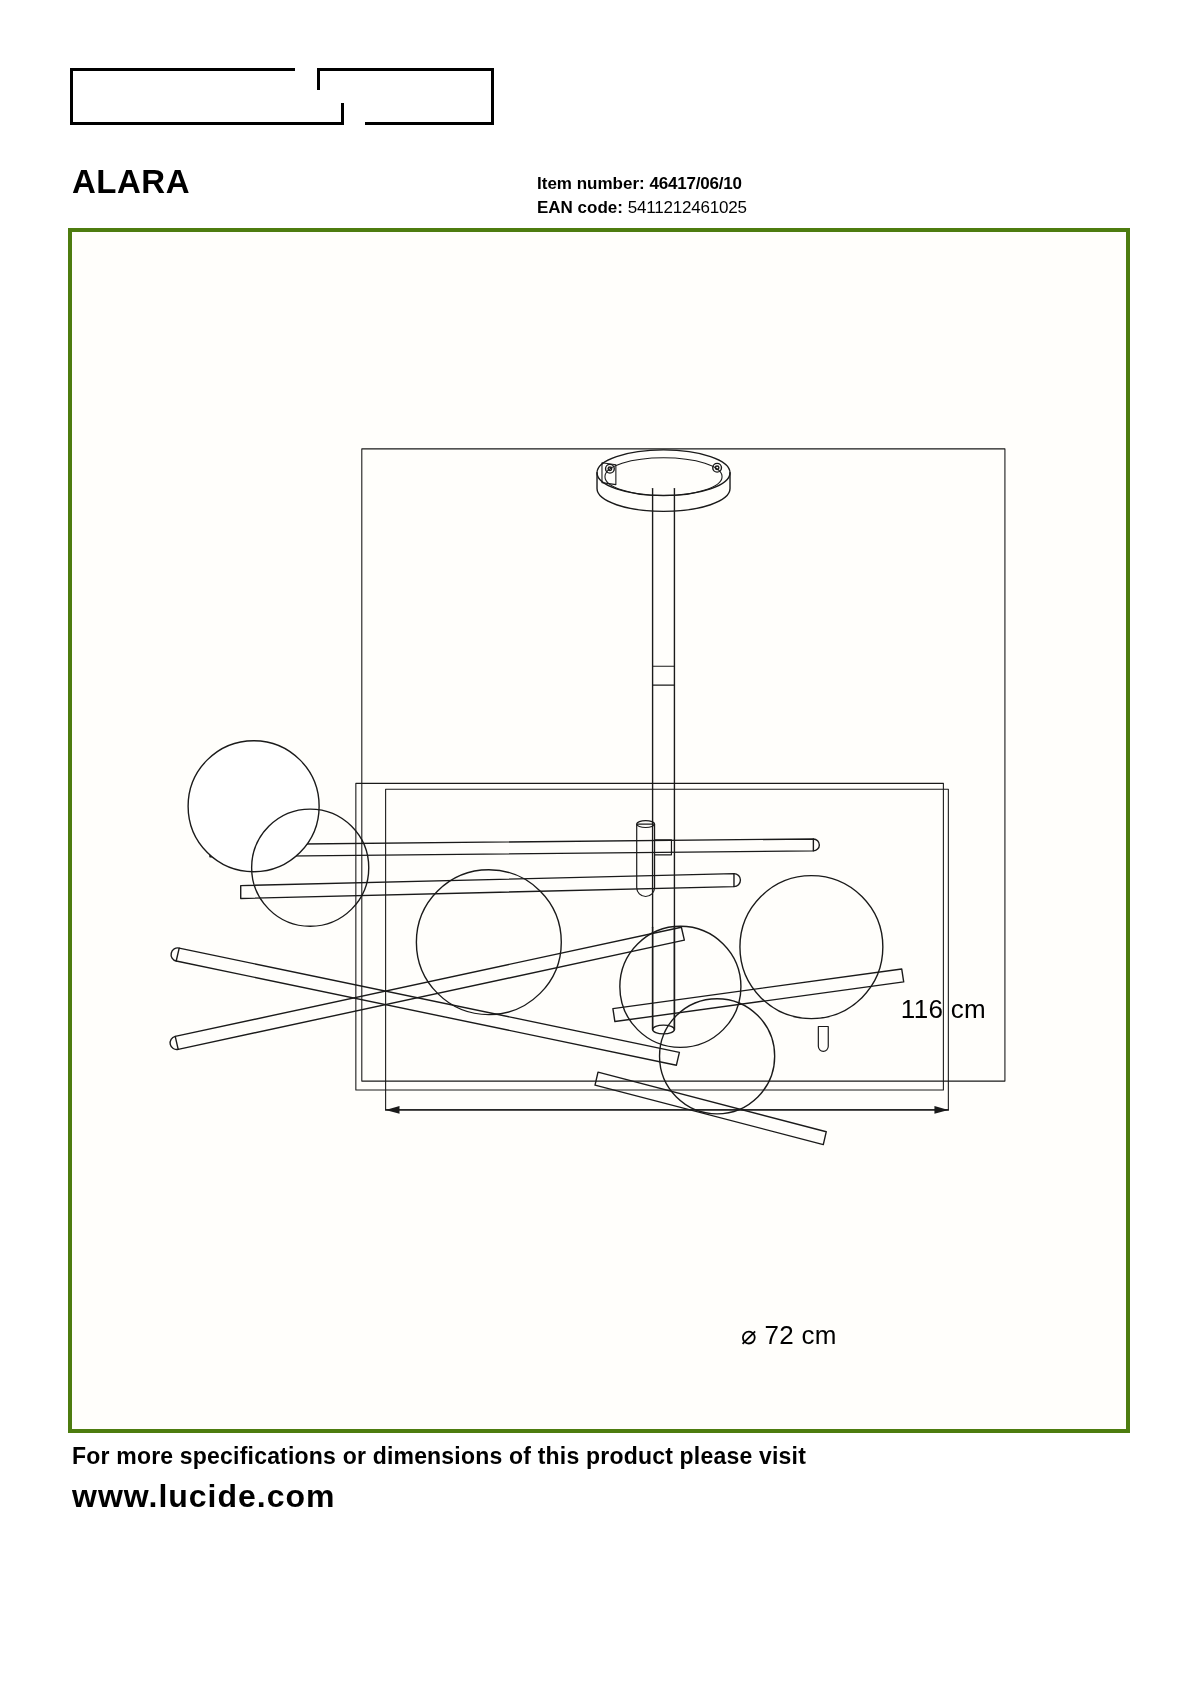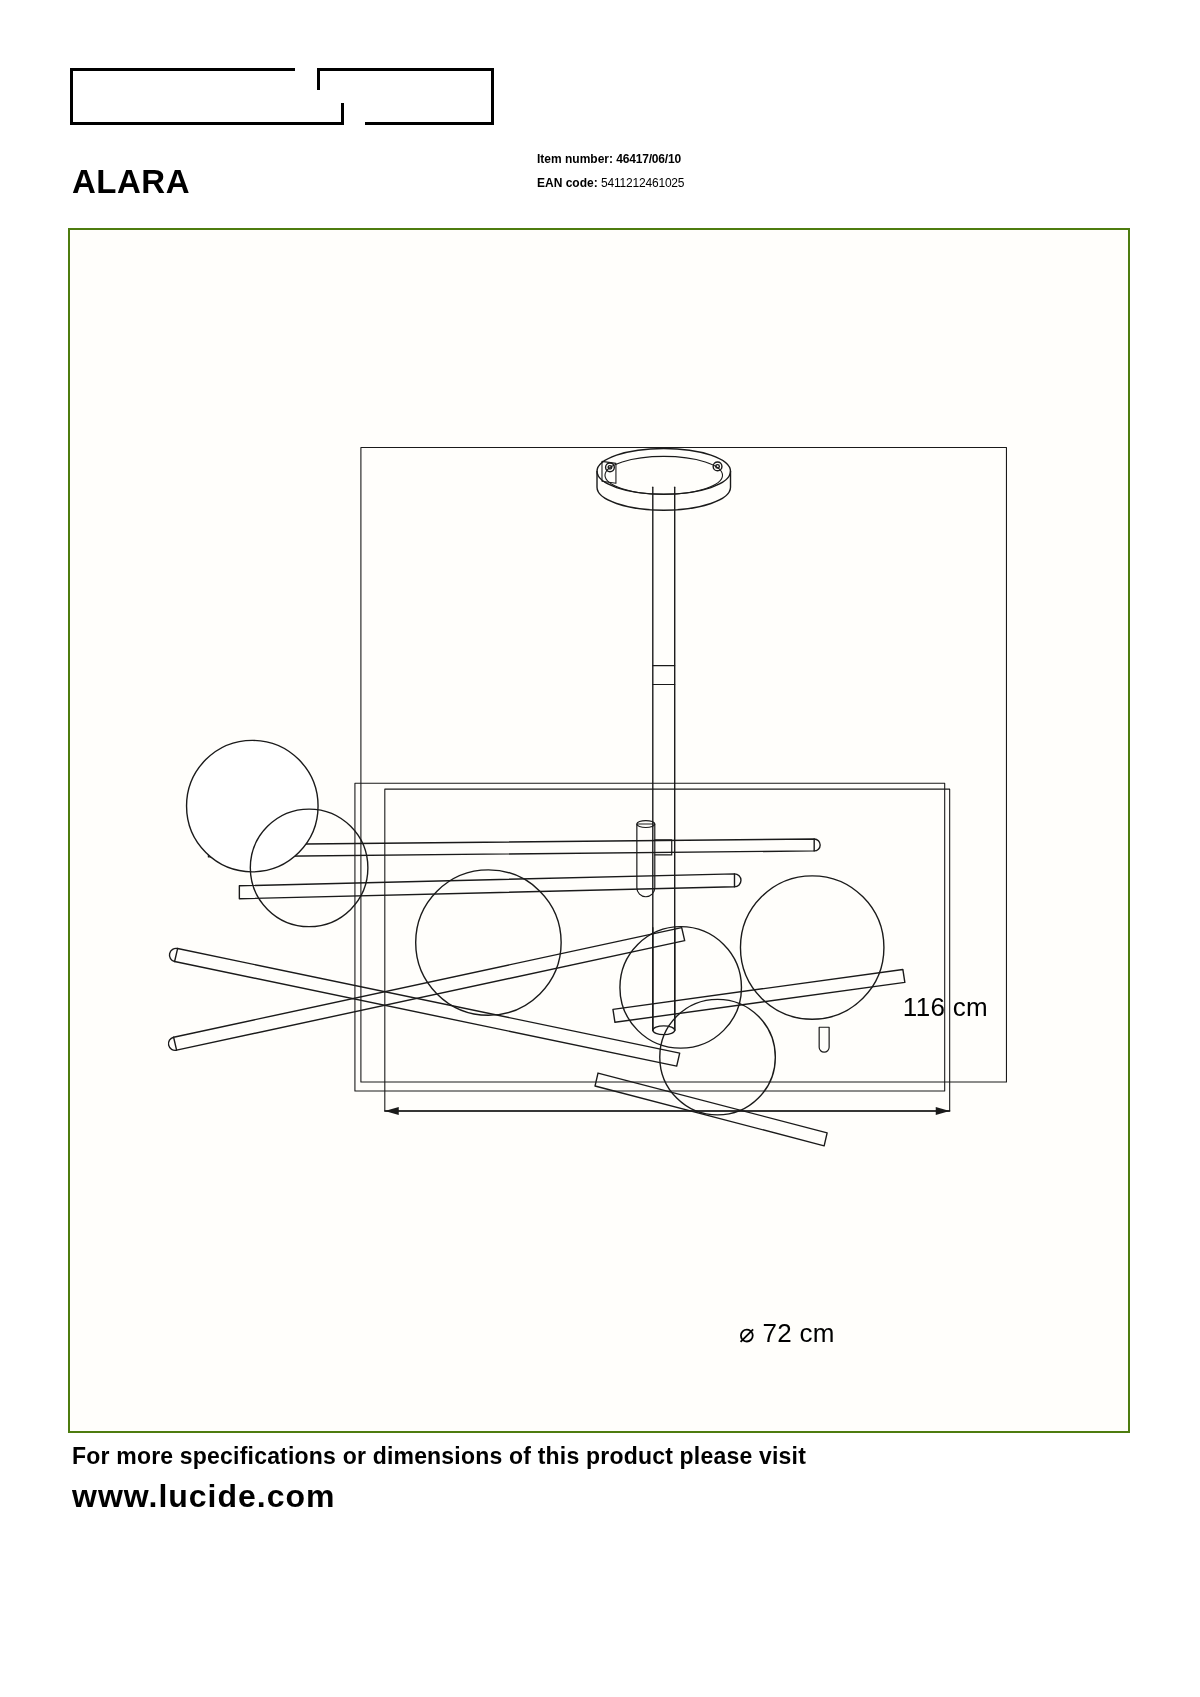--- a/index.html
+++ b/index.html
@@ -96,37 +96,37 @@
     position: absolute;
     left: 72px;
     top: 163px;
     font-size: 33px;
     font-weight: bold;
     letter-spacing: 0.5px;
   }
   #item-meta {
     position: absolute;
     left: 537px;
-    top: 147px;
-    font-size: 12px;
+    top: 172px;
+    font-size: 17px;
     line-height: 24px;
   }
   #item-meta .row { white-space: nowrap; }
   #item-meta .lbl { font-weight: bold; }
   #item-meta .val-bold { font-weight: bold; letter-spacing: -0.2px; }
   #item-meta .val { font-weight: normal; letter-spacing: -0.2px; text-align: center; }
 
   
   #drawing-frame {
     position: absolute;
     left: 68px;
     top: 228px;
     width: 1062px;
     height: 1205px;
-    border: 2px solid #4d7c0f;
+    border: 4px solid #4d7c0f;
     box-sizing: border-box;
     background: #fffefb;
   }
   #drawing-svg {
     position: absolute;
     left: 0; top: 0;
     width: 100%;
     height: 100%;
     display: block;
   }

